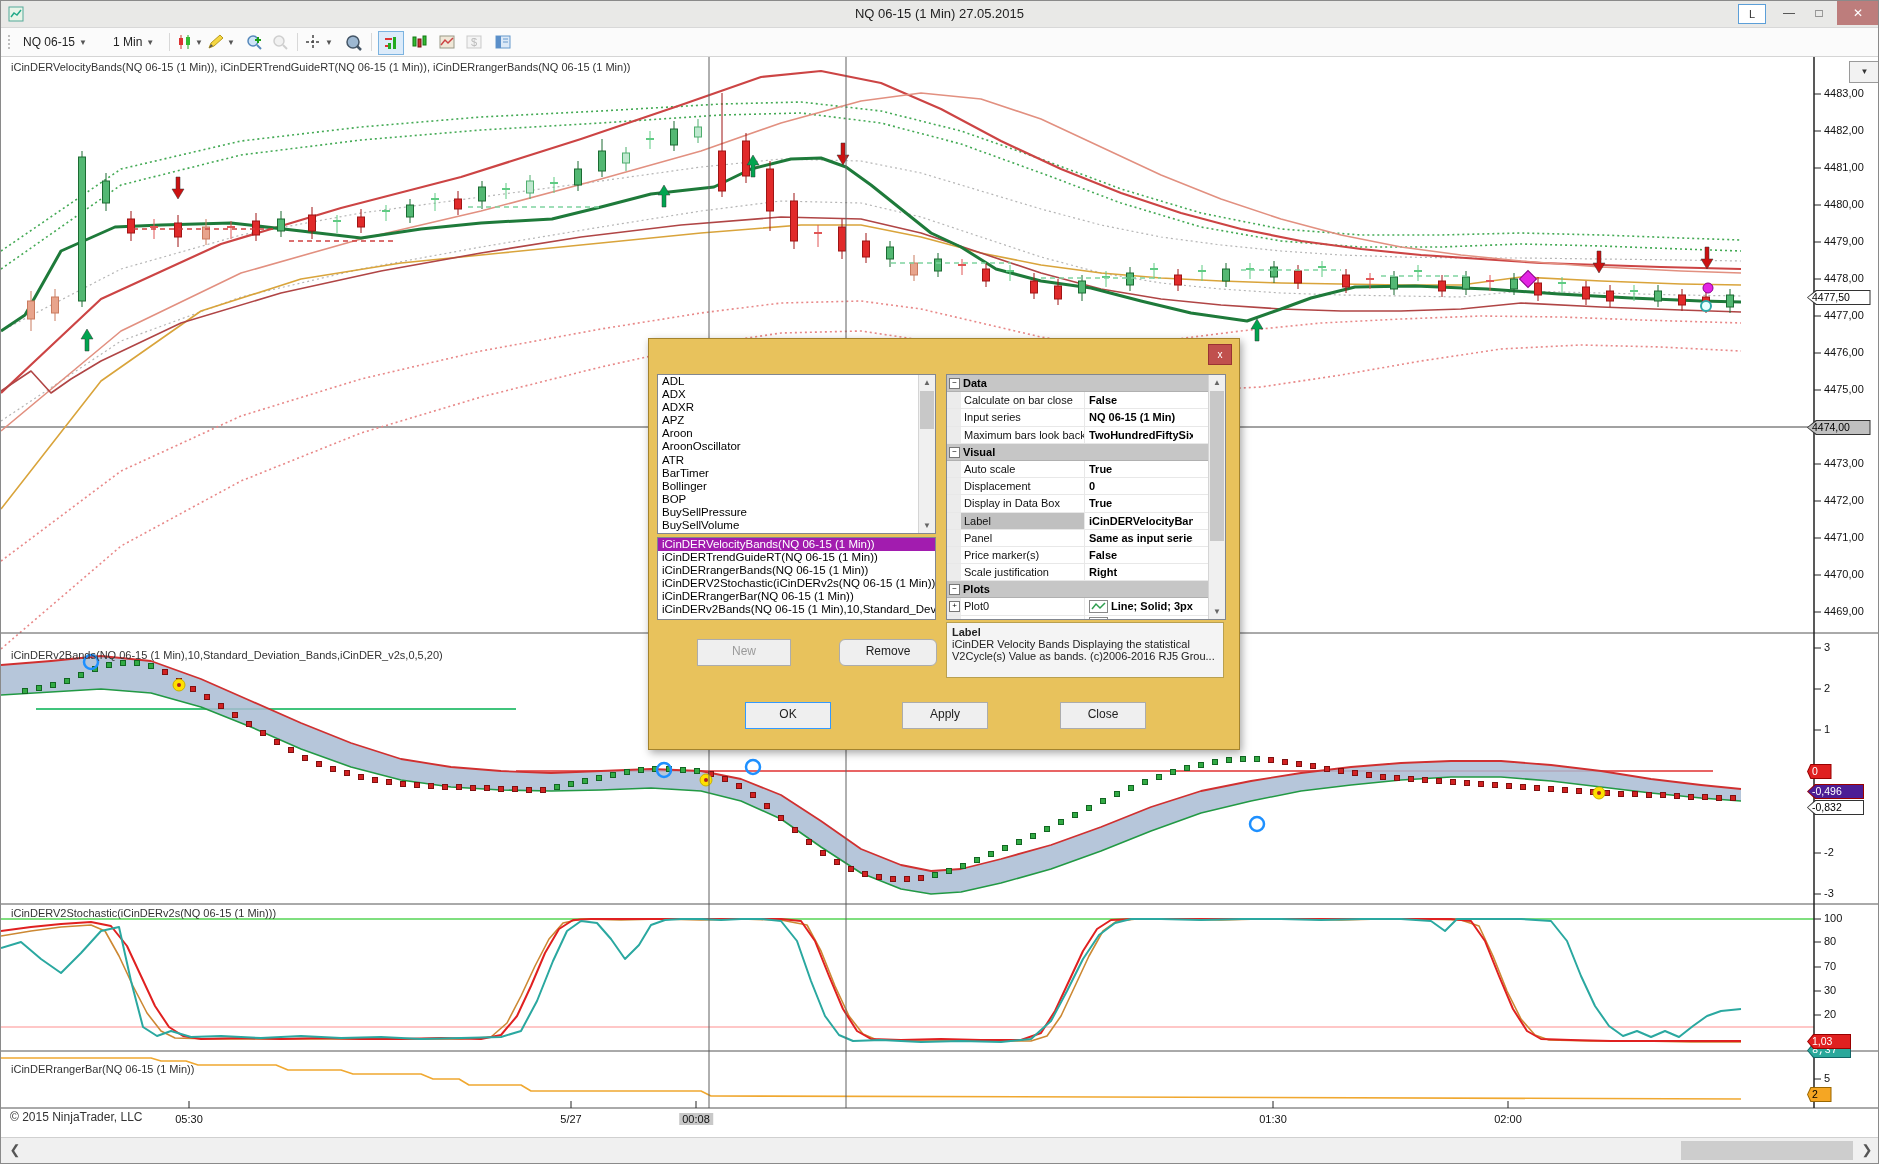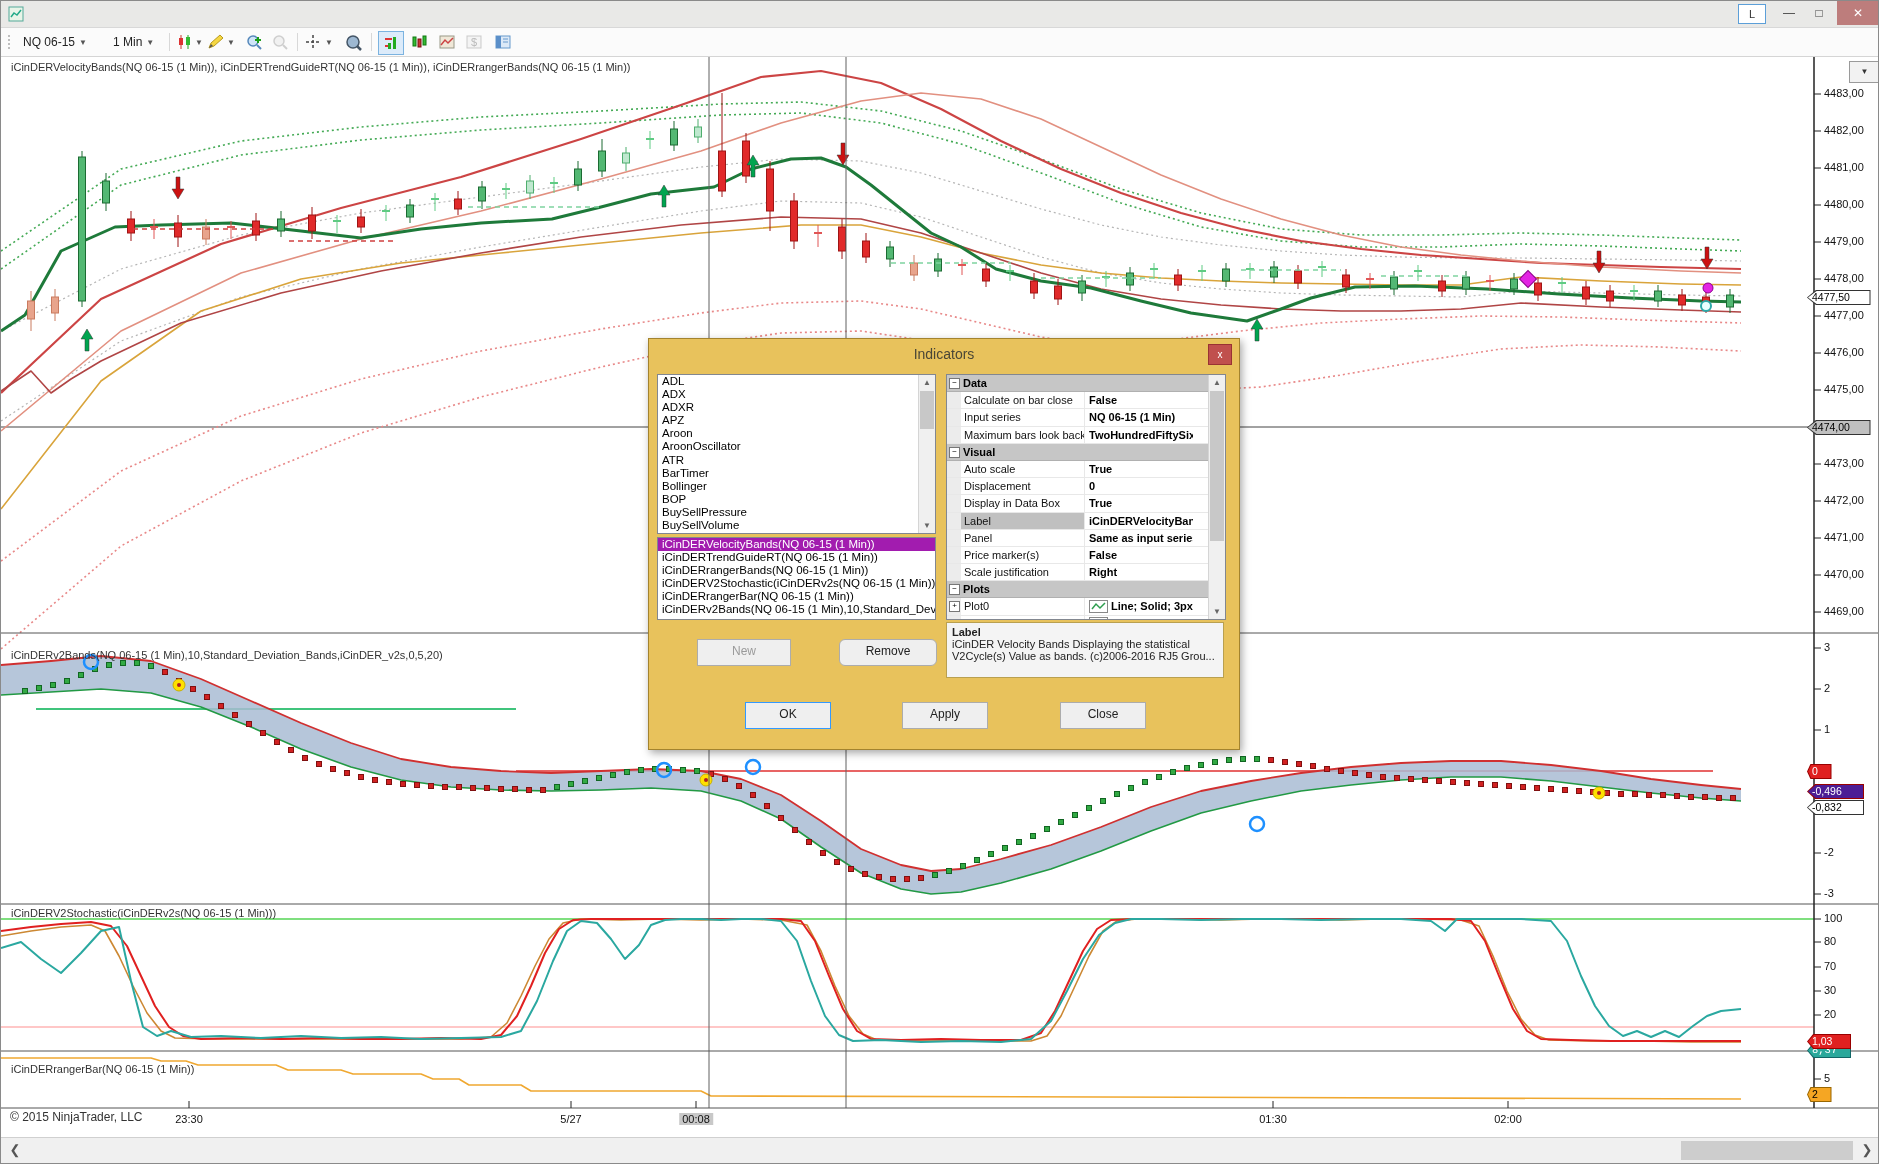--- a/index.html
+++ b/index.html
@@ -479,41 +479,42 @@
       </div>
       <div class="marker" style="top: 1033px; width: 44px;">
         <div class="outer" style="background: rgb(153, 0, 0);"></div>
         <div class="inner" style="background: rgb(224, 32, 32); color: rgb(255, 255, 255);">1,03</div>
       </div>
       <div class="tick-label" style="left: 1823px; top: 1071px;">5</div>
       <div class="marker" style="top: 1086px; width: 24.5px;">
         <div class="outer" style="background: rgb(153, 102, 0);"></div>
         <div class="inner" style="background: rgb(245, 166, 35); color: rgb(0, 0, 0);">2</div>
       </div>
-      <div class="time-label" style="left: 188px; top: 1112px;">23:30</div>
+      <div class="time-label" style="left: 188px; top: 1112px;">05:30</div>
       <div class="time-label" style="left: 570px; top: 1112px;">5/27</div>
       <div class="time-label hl" style="left: 695px; top: 1112px;">00:08</div>
       <div class="time-label" style="left: 1272px; top: 1112px;">01:30</div>
       <div class="time-label" style="left: 1507px; top: 1112px;">02:00</div>
     </div>
 
   <div class="panel-label" style="left:10px;top:60px;">iCinDERVelocityBands(NQ 06-15 (1 Min)), iCinDERTrendGuideRT(NQ 06-15 (1 Min)), iCinDERrangerBands(NQ 06-15 (1 Min))</div>
   <div class="panel-label" style="left:10px;top:648px;">iCinDERv2Bands(NQ 06-15 (1 Min),10,Standard_Deviation_Bands,iCinDER_v2s,0,5,20)</div>
   <div class="panel-label" style="left:10px;top:906px;">iCinDERV2Stochastic(iCinDERv2s(NQ 06-15 (1 Min)))</div>
   <div class="panel-label" style="left:10px;top:1062px;">iCinDERrangerBar(NQ 06-15 (1 Min))</div>
   <div class="copyright">© 2015 NinjaTrader, LLC</div>
   <div class="axis-dd"><span>▼</span></div>
 
   <div class="titlebar">
     <div class="app-icon">
       <svg width="16" height="16">
           <rect x="1" y="1" width="14" height="14" fill="#e8f4e8" stroke="#5a9" stroke-width="1"></rect>
           <polyline points="3,11 6,7 9,9 13,4" stroke="#2a8" stroke-width="1.5" fill="none"></polyline>
         </svg>
     </div>
+    <div class="title">NQ 06-15 (1 Min)  27.05.2015</div>
     <div class="win-btn l-btn">L</div>
     <div class="win-btn btn-min">—</div>
     <div class="win-btn btn-max">□</div>
     <div class="win-btn btn-close">✕</div>
   </div>
 
   <div class="toolbar">
     <div class="tb grip" style="left:5px;">
         <i></i>
         <i></i>
@@ -611,21 +612,20 @@
     </div>
   </div>
 
   <div class="hscroll">
     <div class="hs-arrow" style="left:4px;">❮</div>
     <div class="hs-thumb"></div>
     <div class="hs-arrow" style="left:1856px;">❯</div>
   </div>
 
   <div class="dialog">
-    <div class="dlg-title">Indicators</div>
     <div class="dlg-close">x</div>
 
     <div class="listbox lb-avail" id="avail-list">
       <div class="vscroll">
         <div class="vs-btn" style="top:0;">▲</div>
         <div class="vs-thumb" style="top:16px;height:38px;"></div>
         <div class="vs-btn" style="bottom:0;">▼</div>
       </div>
     <div class="lb-item">ADL</div>
         <div class="lb-item">ADX</div>

